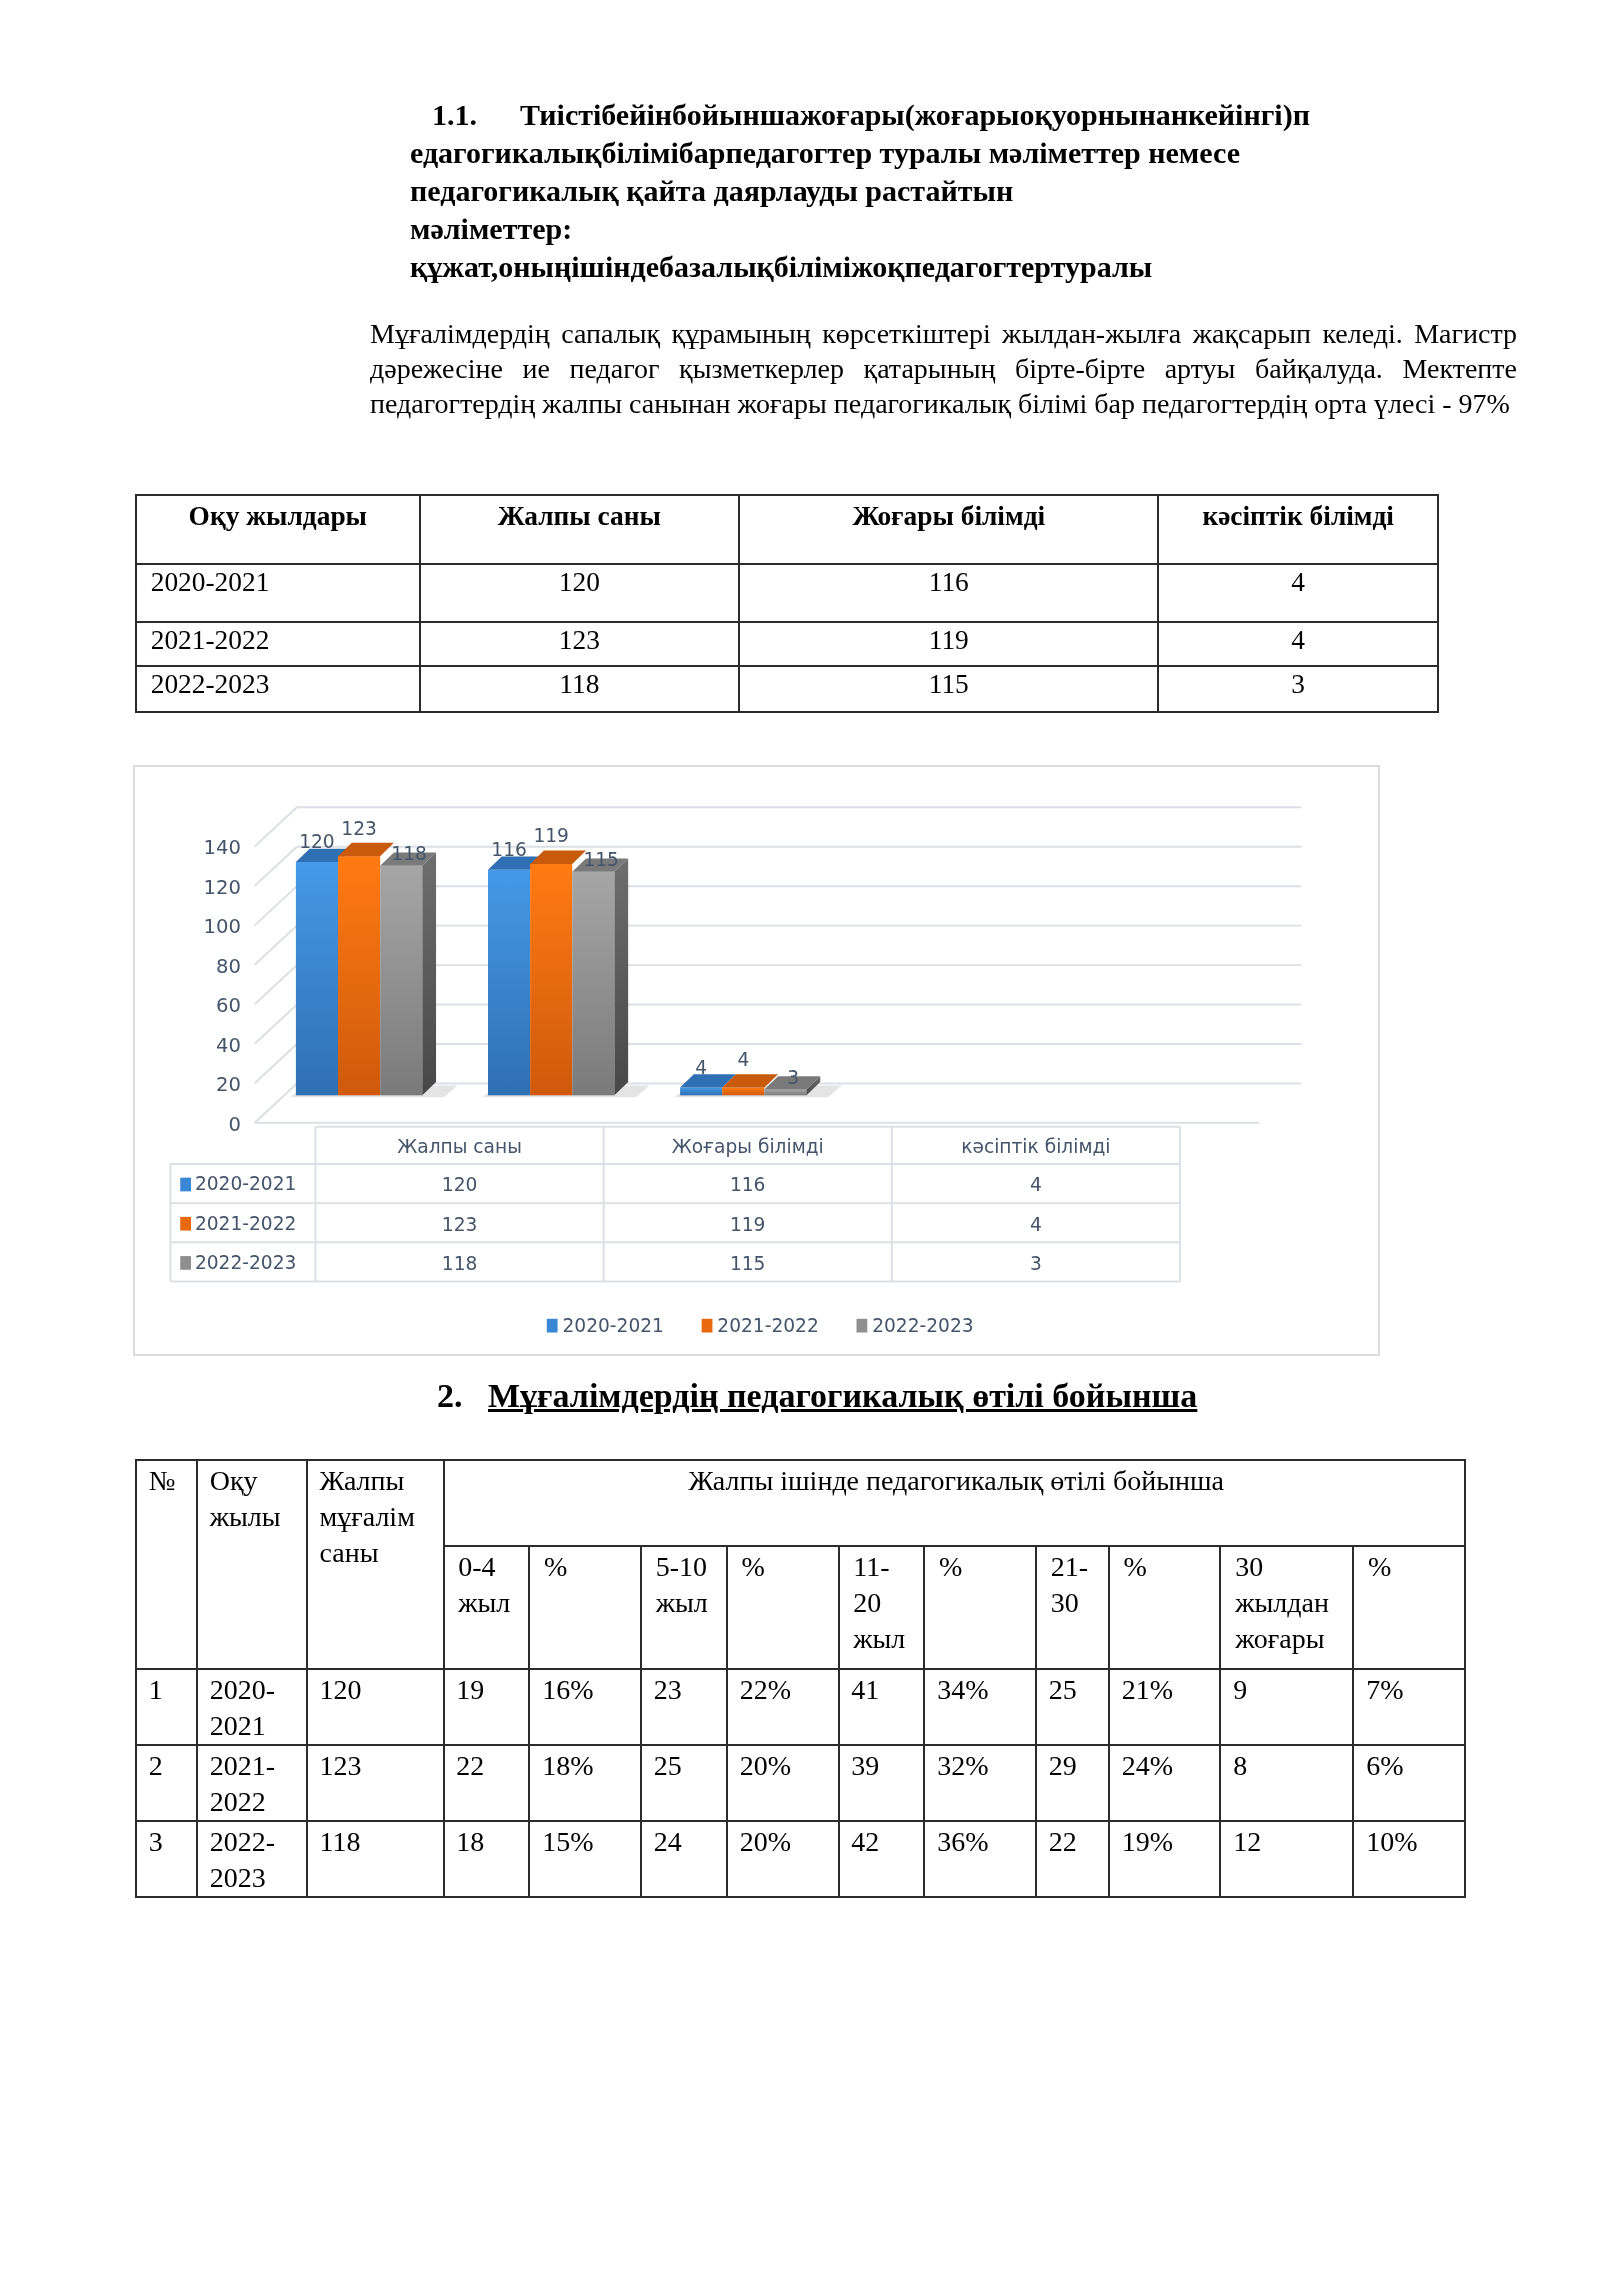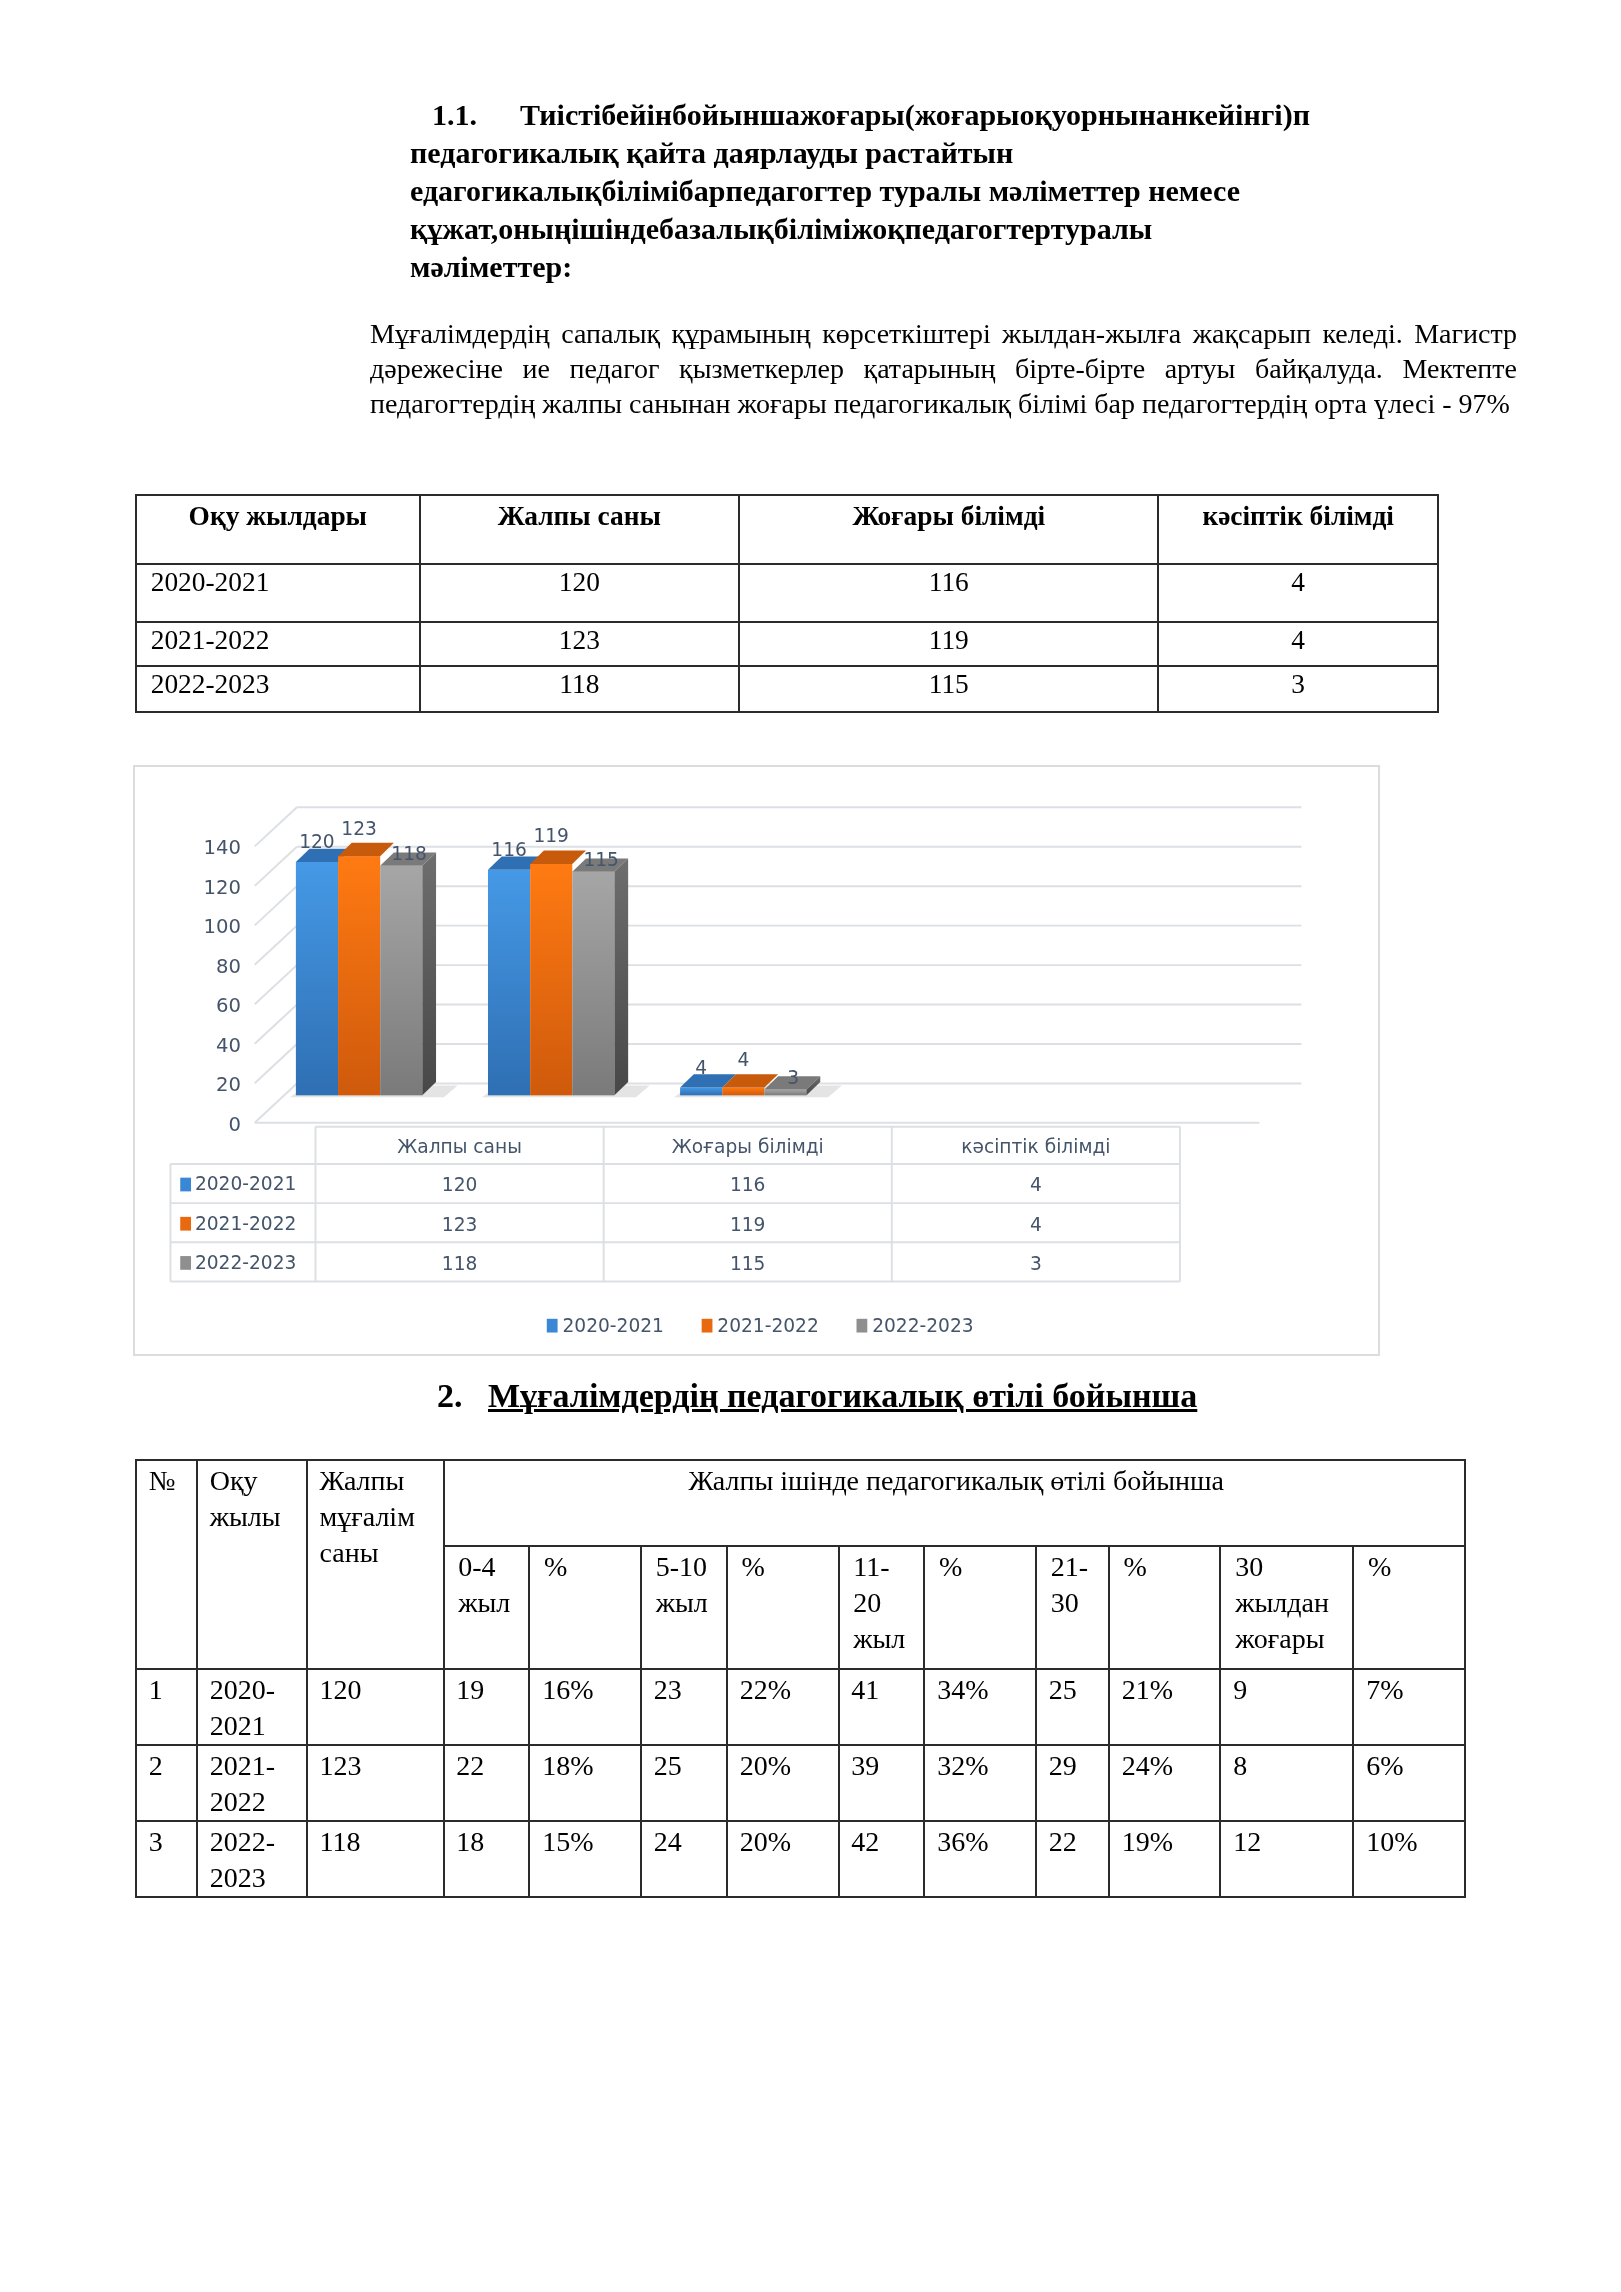--- a/index.html
+++ b/index.html
@@ -50,24 +50,24 @@
   table.t2 tr.h1 td { height: 86px; }
   table.t2 tr.h2 td { height: 123px; padding-left: 13.7px; border-radius: 29px; }
   table.t2 tr.dr td { height: 74px; }
   table.t2 td.span-head { text-align: center; }
 </style>
 </head>
 <body>
 
 <div class="heading11">
   <div><span class="num">1.1.</span><span>Тиістібейінбойыншажоғары(жоғарыоқуорнынанкейінгі)п</span></div>
+  <div>едагогикалықбілімібарпедагогтер туралы мәліметтер немесе</div>
   <div>педагогикалық қайта даярлауды растайтын</div>
-  <div>едагогикалықбілімібарпедагогтер туралы мәліметтер немесе</div>
+  <div>мәліметтер:</div>
   <div>құжат,оныңішіндебазалықбіліміжоқпедагогтертуралы</div>
-  <div>мәліметтер:</div>
 </div>
 
 <p class="intro">Мұғалімдердің сапалық құрамының көрсеткіштері жылдан-жылға жақсарып келеді. Магистр дәрежесіне ие педагог қызметкерлер қатарының бірте-бірте артуы байқалуда. Мектепте педагогтердің жалпы санынан жоғары педагогикалық білімі бар педагогтердің орта үлесі - 97%</p>
 
 <table class="t1">
   <colgroup>
       <col style="width:284px">
       <col style="width:320px">
       <col style="width:420px">
       <col style="width:280px">

